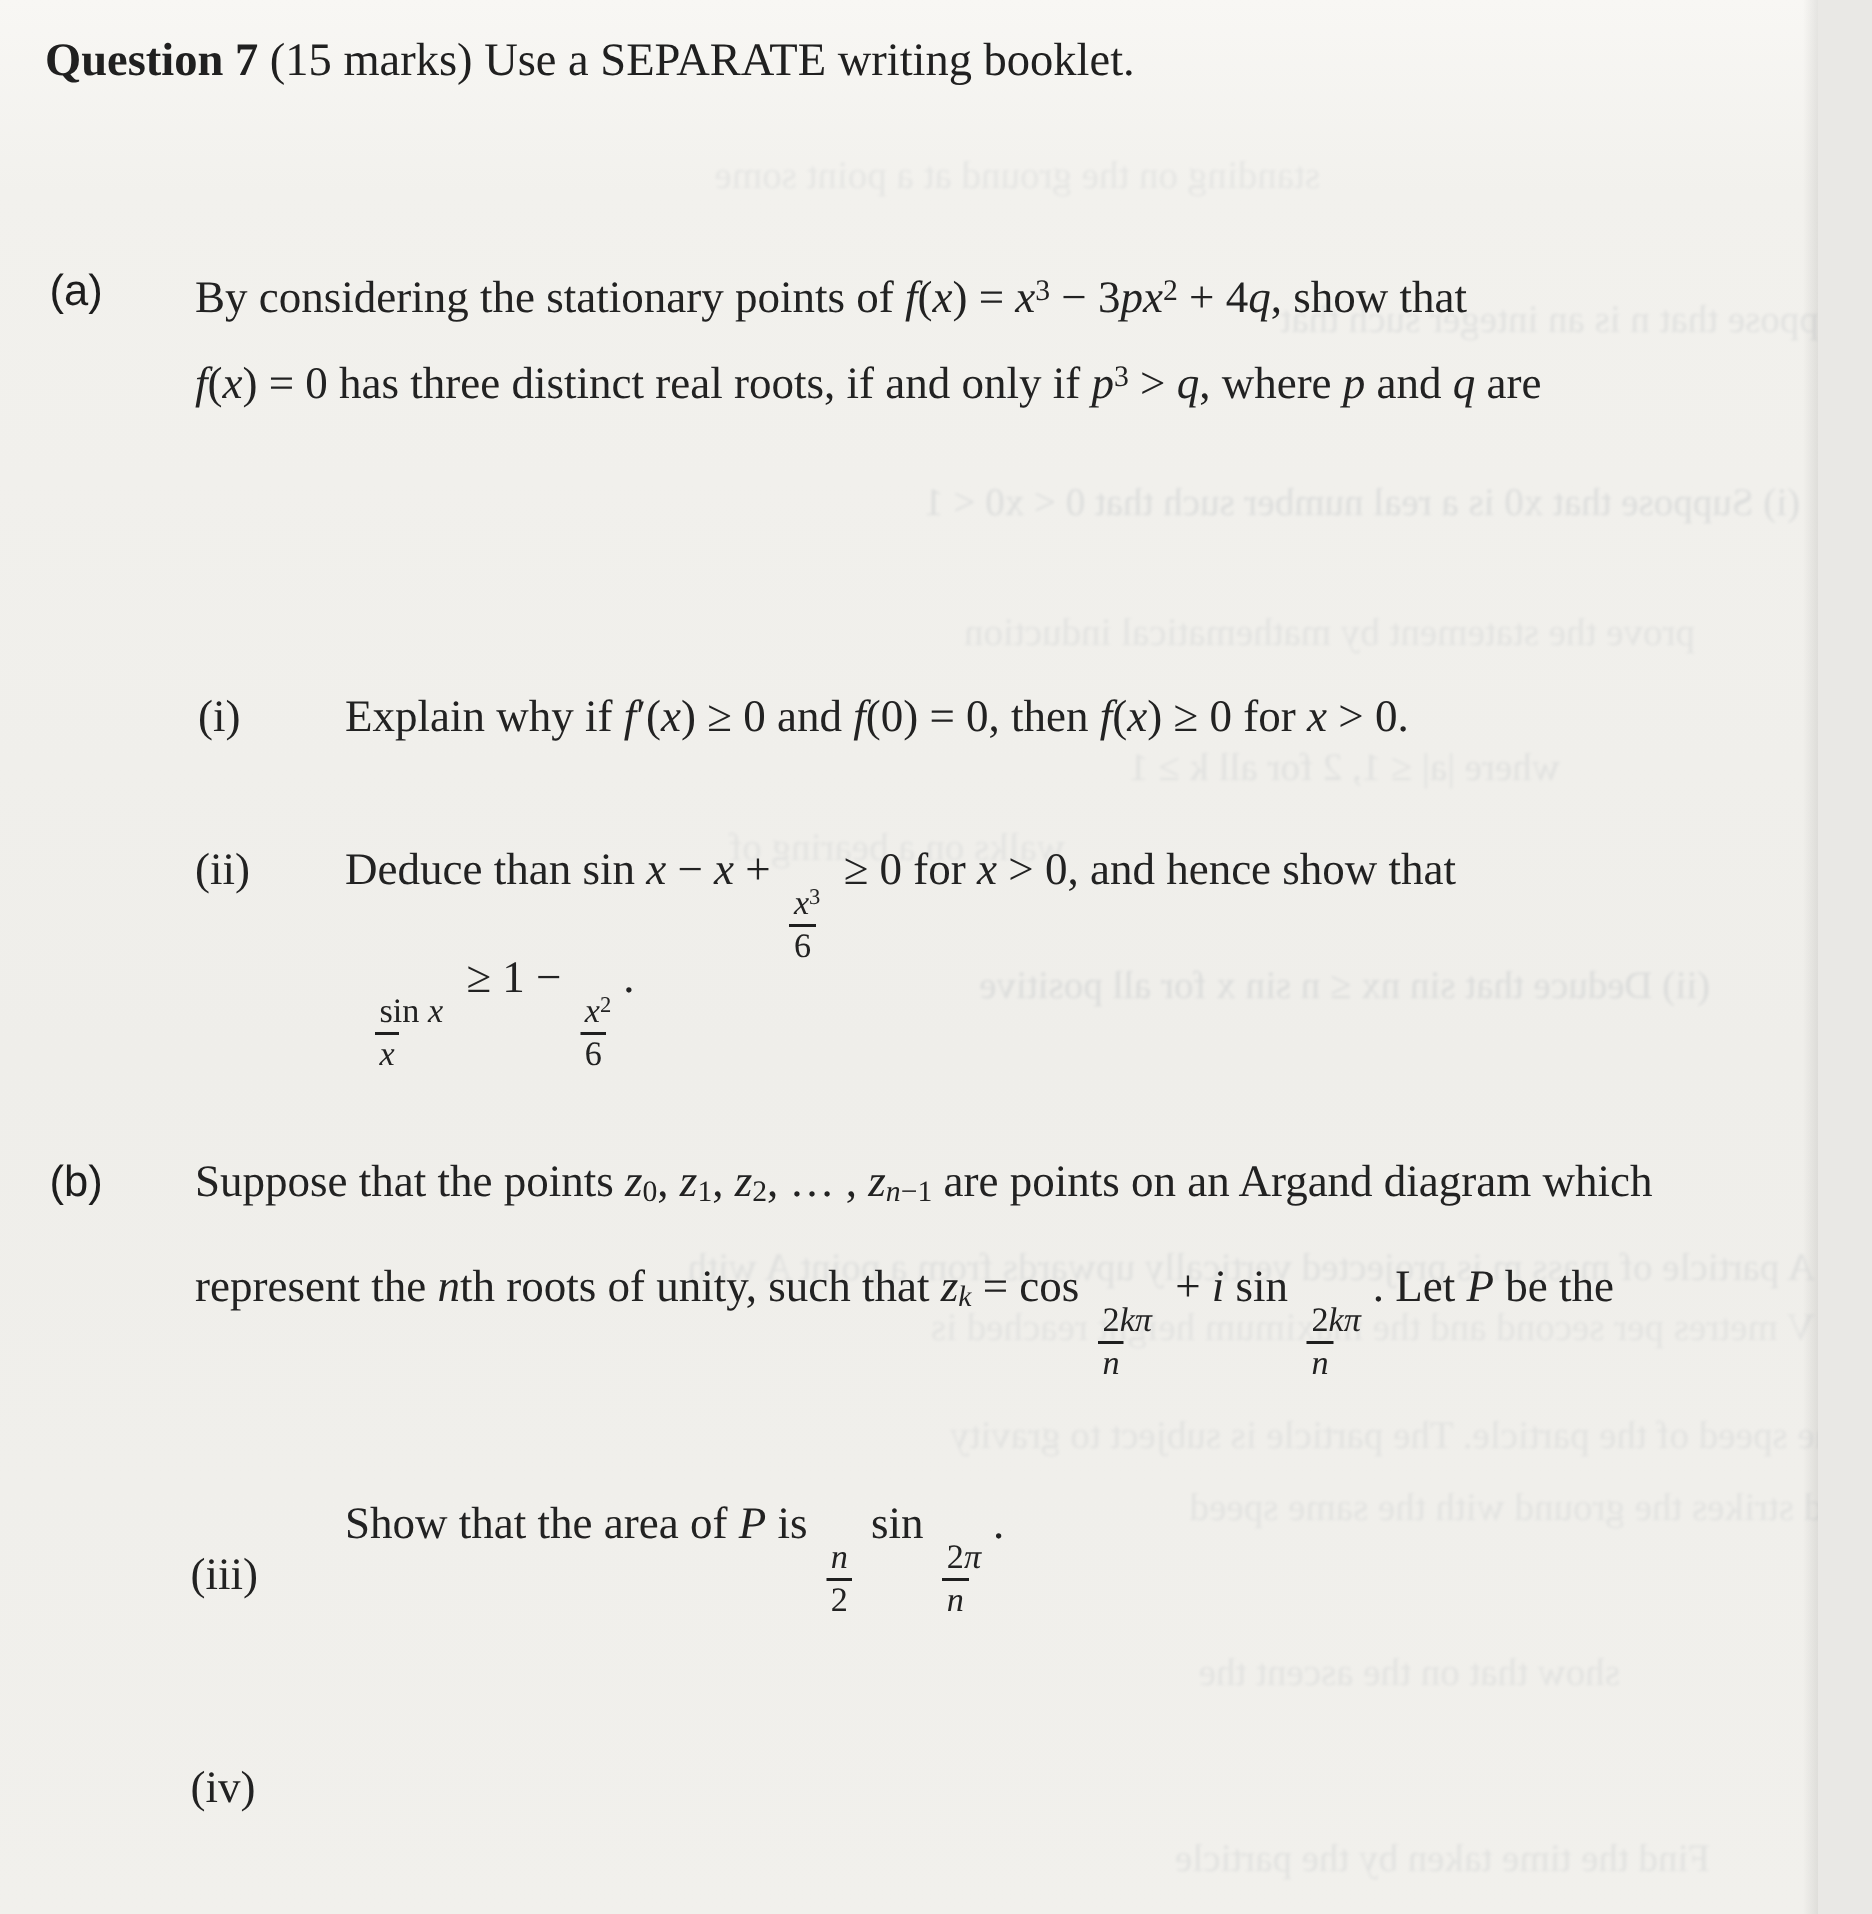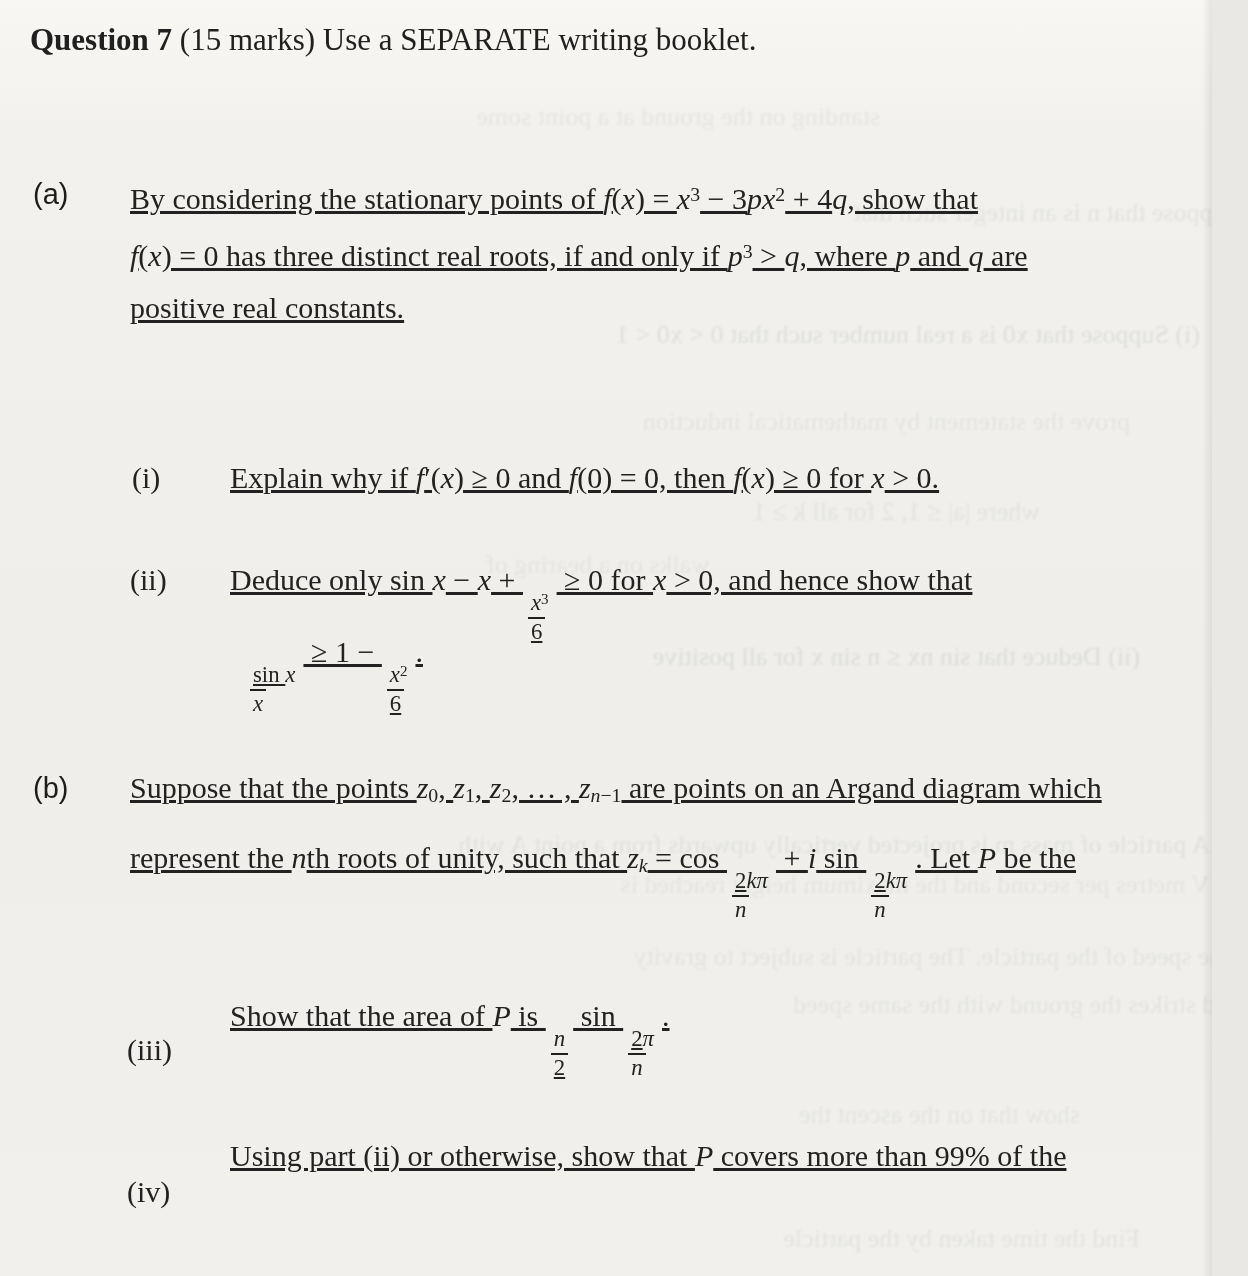--- a/index.html
+++ b/index.html
@@ -5,21 +5,21 @@
   html,body{margin:0;padding:0;background:#e9e8e5;}
   #page{position:relative;width:1212px;height:1276px;overflow:hidden;
         background:linear-gradient(180deg,#f8f7f4 0%,#f2f1ed 10%,#efeeea 55%,#f1f0ec 100%);
         font-family:"Liberation Serif","DejaVu Serif",serif;color:#202020;}
   .line{position:absolute;font-size:30px;line-height:40px;white-space:nowrap;color:#222;}
   .plabel{position:absolute;font-family:"Liberation Sans","DejaVu Sans",sans-serif;
           font-size:29px;line-height:40px;color:#1d1d1d;}
   .slabel{position:absolute;font-size:30px;line-height:40px;color:#222;}
   .hdr{position:absolute;left:30px;top:19px;font-size:31px;line-height:42px;white-space:nowrap;}
   .hdr b{font-weight:bold;}
-  .rm{font-style:normal;text-decoration:underline;}
+  .rm{font-style:normal;}
   .it{font-style:italic;}
   .sup{font-size:0.66em;vertical-align:0.42em;}
   .sub{font-size:0.66em;vertical-align:-0.18em;}
   .subi{font-size:0.66em;vertical-align:-0.18em;font-style:italic;}
   .frac{display:inline-flex;flex-direction:column;align-items:flex-start;
         vertical-align:-0.68em;margin:0 5px;line-height:1.08;}
   .fnum,.fden{display:block;font-size:0.76em;padding:0 3px;line-height:1.18;}
   .fden{border-top:2px solid #1f1f1f;}
   .ghost{position:absolute;transform:scaleX(-1);filter:blur(1.1px);color:#75808d;
          font-size:26px;line-height:34px;white-space:nowrap;overflow:hidden;}
@@ -54,27 +54,26 @@
   <div class="tick" style="top:1128px;height:12px"></div>
   <div class="edge-shadow"></div>
 
   <div class="hdr">
     <b>Question 7</b><span> (15 marks) Use a SEPARATE writing booklet.</span>
   </div>
 
   <div class="plabel" style="left:33px;top:174px">(a)</div>
   <div class="line" style="left:130px;top:174px"><span class="rm">By considering the stationary points of </span><span class="it">f</span><span class="rm">(</span><span class="it">x</span><span class="rm">) = </span><span class="it">x</span><span class="sup">3</span><span class="rm"> − 3</span><span class="it">px</span><span class="sup">2</span><span class="rm"> + 4</span><span class="it">q</span><span class="rm">, show that</span></div>
   <div class="line" style="left:130px;top:231px"><span class="it">f</span><span class="rm">(</span><span class="it">x</span><span class="rm">) = 0 has three distinct real roots, if and only if </span><span class="it">p</span><span class="sup">3</span><span class="rm"> &gt; </span><span class="it">q</span><span class="rm">, where </span><span class="it">p</span><span class="rm"> and </span><span class="it">q</span><span class="rm"> are</span></div>
-  <div class="line" style="left:130px;top:288px"><span class="rm">positive real constants.</span></div>
 
   <div class="slabel" style="left:132px;top:458px">(i)</div>
   <div class="line" style="left:230px;top:458px"><span class="rm">Explain why if </span><span class="it">f</span><span class="rm">′(</span><span class="it">x</span><span class="rm">) ≥ 0 and </span><span class="it">f</span><span class="rm">(0) = 0, then </span><span class="it">f</span><span class="rm">(</span><span class="it">x</span><span class="rm">) ≥ 0 for </span><span class="it">x</span><span class="rm"> &gt; 0.</span></div>
 
   <div class="slabel" style="left:130px;top:560px">(ii)</div>
-  <div class="line" style="left:230px;top:560px"><span class="rm">Deduce only sin </span><span class="it">x</span><span class="rm"> − </span><span class="it">x</span><span class="rm"> + </span><span class="frac">
+  <div class="line" style="left:230px;top:560px"><span class="rm">Deduce than sin </span><span class="it">x</span><span class="rm"> − </span><span class="it">x</span><span class="rm"> + </span><span class="frac">
         <span class="fnum"><span class="it">x</span><span class="sup">3</span></span>
         <span class="fden"><span class="rm">6</span></span>
       </span><span class="rm"> ≥ 0 for </span><span class="it">x</span><span class="rm"> &gt; 0, and hence show that</span></div>
   <div class="line" style="left:245px;top:632px"><span class="frac">
         <span class="fnum"><span class="rm">sin </span><span class="it">x</span></span>
         <span class="fden"><span class="it">x</span></span>
       </span><span class="rm"> ≥ 1 − </span><span class="frac">
         <span class="fnum"><span class="it">x</span><span class="sup">2</span></span>
         <span class="fden"><span class="rm">6</span></span>
       </span><span class="rm">.</span></div>
@@ -92,15 +91,14 @@
   <div class="slabel" style="left:127px;top:1030px">(iii)</div>
   <div class="line" style="left:230px;top:996px"><span class="rm">Show that the area of </span><span class="it">P</span><span class="rm"> is </span><span class="frac">
         <span class="fnum"><span class="it">n</span></span>
         <span class="fden"><span class="rm">2</span></span>
       </span><span class="rm"> sin </span><span class="frac">
         <span class="fnum"><span class="rm">2</span><span class="it">π</span></span>
         <span class="fden"><span class="it">n</span></span>
       </span><span class="rm">.</span></div>
 
   <div class="slabel" style="left:127px;top:1172px">(iv)</div>
-  <div class="line" style="left:230px;top:1136px"><span class="rm">Using part (ii) or otherwise, show that </span><span class="it">P</span><span class="rm"> covers more than 99% of the</span></div>
 
 </div>
 
 </body></html>

